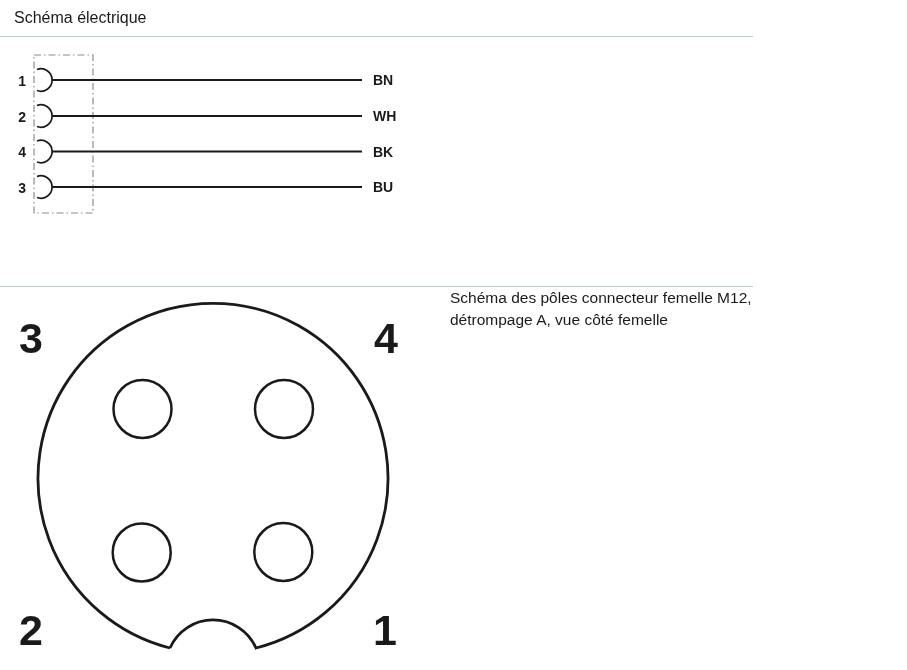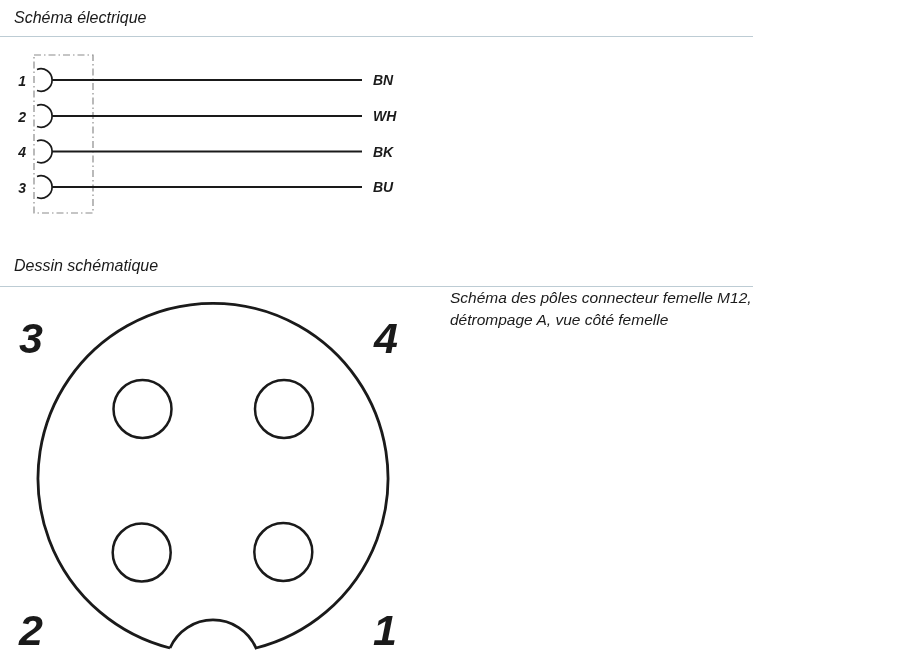--- a/index.html
+++ b/index.html
@@ -8,21 +8,21 @@
     --diagram-gray:#8c8c8c;
   }
   html,body{margin:0;padding:0;background:#ffffff;}
   body{
     width:907px;height:670px;
     font-family:"Liberation Sans", sans-serif;
     color:var(--ink);
   }
   .page{
     position:relative;width:753px;height:670px;
-    background:#ffffff;overflow:hidden;font-style:italic;
+    background:#ffffff;overflow:hidden;
   }
   .heading{
     position:absolute;left:14px;
     font-size:16px;font-weight:400;color:var(--ink);
     white-space:nowrap;
   }
   .divider{
     position:absolute;left:0;width:907px;height:1px;
     background:var(--divider);
   }
@@ -70,21 +70,20 @@
 
     <g>
       <text class="pin-num" x="26" y="152.5" text-anchor="end">3</text>
       <path d="M 37 136.5 A 11.2 11.2 0 1 1 37 157.5" fill="none" stroke="var(--ink)" stroke-width="1.7"></path>
       <line x1="52.1" y1="147" x2="362" y2="147" stroke="var(--ink)" stroke-width="1.8"></line>
       <text class="wire-label" x="373" y="152">BU</text>
     </g>
   </svg>
 
 
-  <div class="heading" style="top:257px;">Dessin schématique</div>
   <div class="divider" style="top:286px;"></div>
 
   <svg style="left:0;top:290px;" width="440" height="380" viewBox="0 0 440 380">
 
     <path d="M 170 358 A 175 175 0 1 1 256 358 A 47 47 0 0 0 170 358" fill="none" stroke="var(--ink)" stroke-width="2.8" stroke-linejoin="miter"></path>
 
     <circle cx="142.5" cy="119" r="29" fill="none" stroke="var(--ink)" stroke-width="2.5"></circle>
     <circle cx="284" cy="119" r="29" fill="none" stroke="var(--ink)" stroke-width="2.5"></circle>
     <circle cx="141.7" cy="262.5" r="29" fill="none" stroke="var(--ink)" stroke-width="2.5"></circle>
     <circle cx="283.3" cy="262" r="29" fill="none" stroke="var(--ink)" stroke-width="2.5"></circle>

